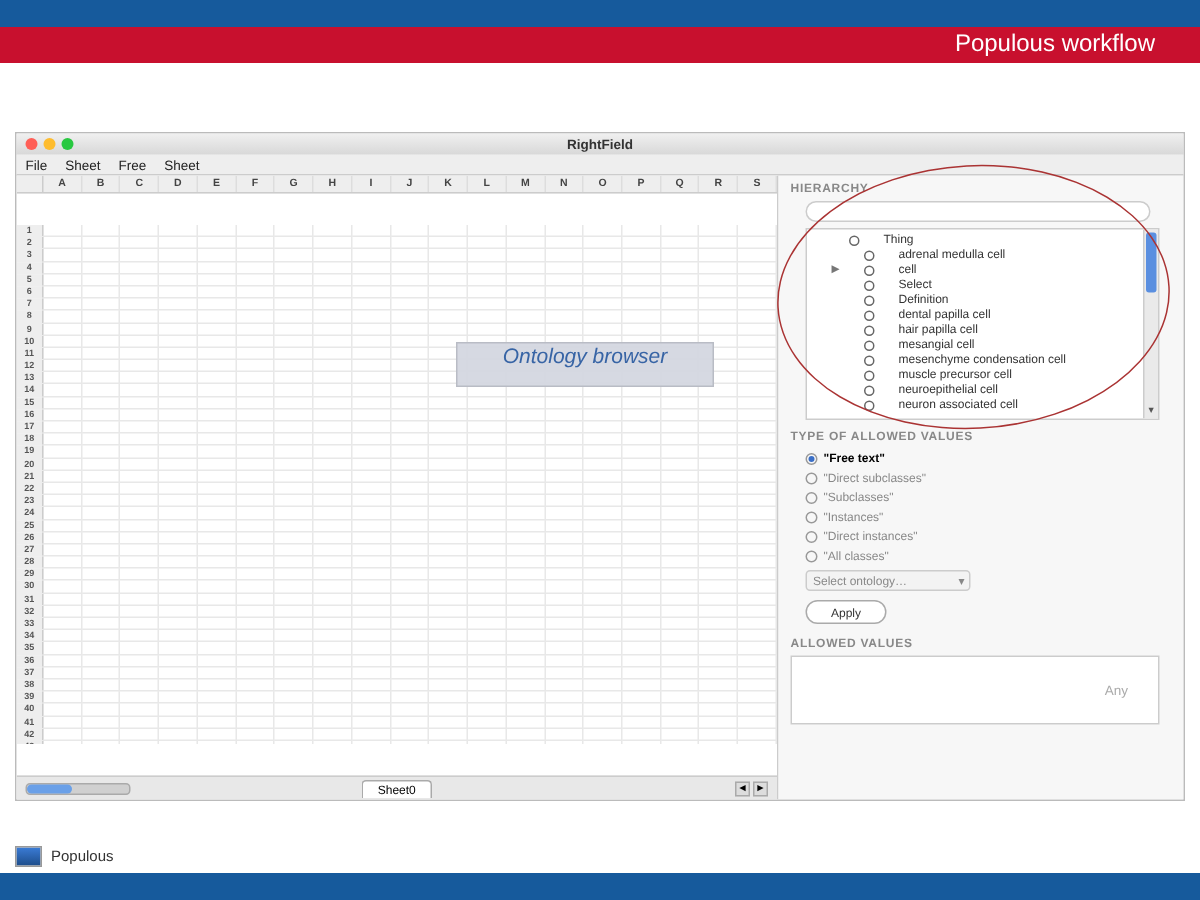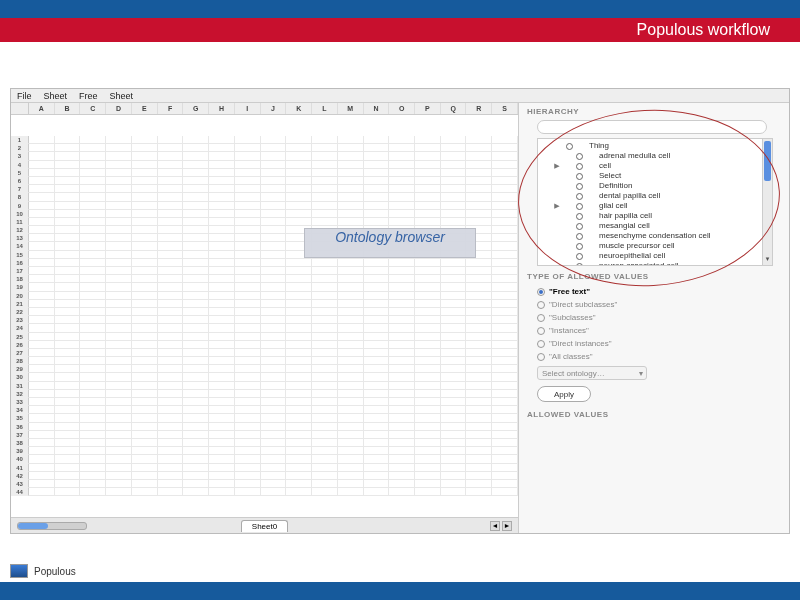--- a/index.html
+++ b/index.html
@@ -84,20 +84,28 @@
 <div class="header">
   <div class="header-blue"></div>
   <div class="header-red">
     <span>Populous workflow</span>
   </div>
   <div class="header-gap"></div>
 </div>
 
 <div class="app-window">
 
+  <div class="titlebar">
+    <div class="traffic">
+      <div class="tl r"></div>
+      <div class="tl y"></div>
+      <div class="tl g"></div>
+    </div>
+    <div class="title">RightField</div>
+  </div>
 
   <div class="menubar">
     <span>File</span>
     <span>Sheet</span>
     <span>Free</span>
     <span>Sheet</span>
   </div>
 
   <div class="content">
 
@@ -1202,25 +1210,20 @@
                 <span class="disc"></span>
                 <span class="circ"></span>
                 <span>Definition</span>
               </div>
               <div class="node lvl1">
                 <span class="disc"></span>
                 <span class="circ"></span>
                 <span>dental papilla cell</span>
               </div>
               <div class="node lvl1">
-                <span class="disc">▶</span>
-                <span class="circ"></span>
-                <span>glial cell</span>
-              </div>
-              <div class="node lvl1">
                 <span class="disc"></span>
                 <span class="circ"></span>
                 <span>hair papilla cell</span>
               </div>
               <div class="node lvl1">
                 <span class="disc"></span>
                 <span class="circ"></span>
                 <span>mesangial cell</span>
               </div>
               <div class="node lvl1">
@@ -1279,20 +1282,25 @@
             <span>"All classes"</span>
           </div>
           <div class="selectont">
             <span>Select ontology…</span>
             <span class="dd">▾</span>
           </div>
           <div class="applybtn">Apply</div>
         </div>
 
       <h4>ALLOWED VALUES</h4>
+      <div class="allowed-values">
+        <div class="valbox">
+          <span class="anytext">Any</span>
+        </div>
+      </div>
     </div>
 
   </div>
 </div>
 
 <div class="callout">
   <span>Ontology browser</span>
 </div>
 
 <div class="red-ellipse ell1"></div>

